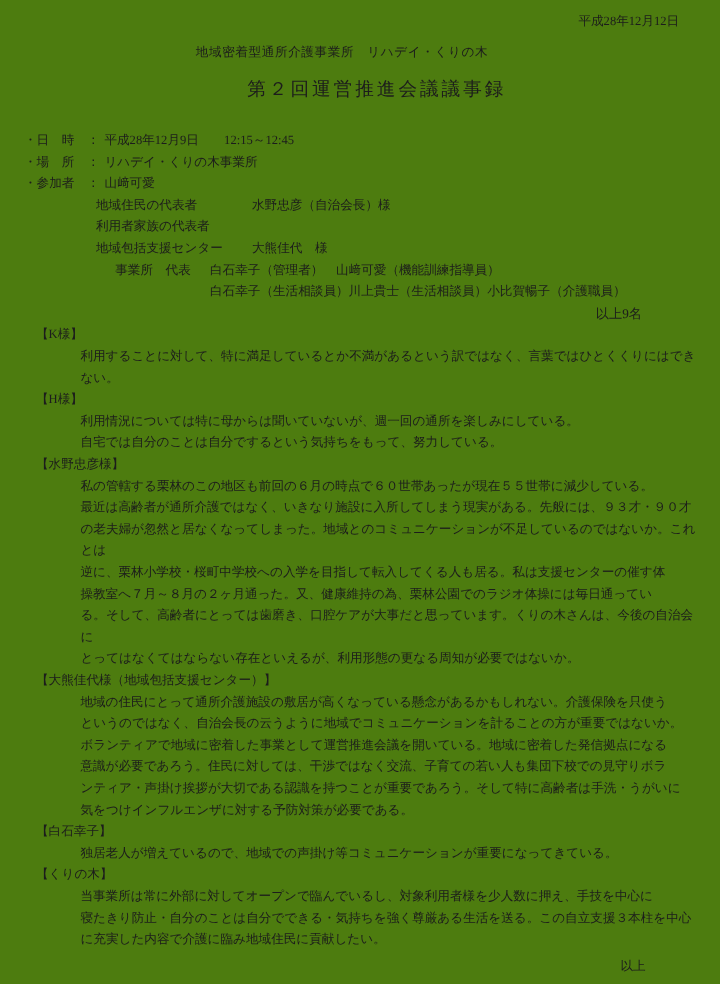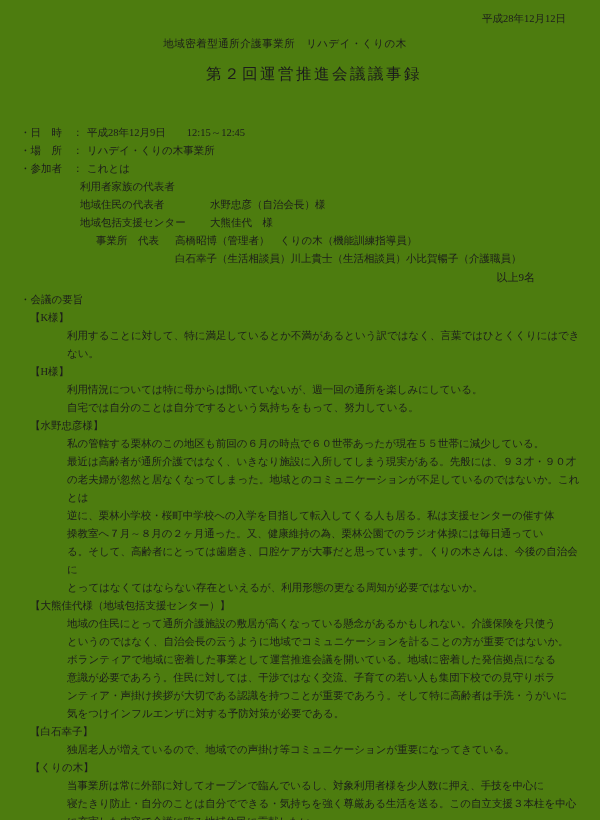--- a/index.html
+++ b/index.html
@@ -4,21 +4,21 @@
 <style>
   html,body { margin:0; padding:0; background:#ffffff; }
   .page {
     position:relative; width:600px; height:820px; background:#4d7c0f;
     font-family:Liberation Serif, serif;
     color:#1c1c1c; overflow:hidden;
   }
   .doc-date { padding-top:12px; padding-right:34px; text-align:right; font-size:10.5px; line-height:14px; }
   .doc-org  { margin-top:11px; padding-right:30px; text-align:center; font-size:10.5px; letter-spacing:0.5px; }
   .doc-title{ margin-top:13px; text-align:center; font-size:15.5px; letter-spacing:2.5px;padding-left:28px; }
-  .meta { margin-top:39px; margin-left:20px; font-size:10.5px; line-height:18px; }
+  .meta { margin-top:24px; margin-left:20px; font-size:10.5px; line-height:18px; }
   .meta-row { white-space:nowrap; }
   .meta-label { display:inline-block; }
   .meta-value { display:inline-block; margin-left:4px; }
   .participants { margin-left:80px; font-size:10.5px; line-height:18px; }
   .p-row { white-space:nowrap; }
   .p-left { display:inline-block; min-width:130px; }
   .p-left.narrow { min-width:95px;text-align:center; }
   .p-total { text-align:right; padding-right:65px; font-size:11px; line-height:18px; }
   .summary-head { margin-top:5px; margin-left:20px; font-size:10.5px; line-height:18px; }
   .speaker { margin-left:30px; font-size:10.5px; line-height:18px; }
@@ -39,44 +39,43 @@
   <div class="doc-title">第２回運営推進会議議事録</div>
 
   <div class="meta">
     <div class="meta-row">
       <span class="meta-label">・日　時　：</span><span class="meta-value">平成28年12月9日　　12:15～12:45</span>
     </div>
     <div class="meta-row">
       <span class="meta-label">・場　所　：</span><span class="meta-value">リハデイ・くりの木事業所</span>
     </div>
     <div class="meta-row">
-      <span class="meta-label">・参加者　：</span><span class="meta-value">これとは</span>
+      <span class="meta-label">・参加者　：</span><span class="meta-value">山﨑可愛</span>
     </div>
   </div>
 
   <div class="participants">
     <div class="p-row">
-      <span class="p-left">利用者家族の代表者</span><span></span>
+      <span class="p-left">地域住民の代表者</span><span>水野忠彦（自治会長）様</span>
     </div>
     <div class="p-row">
-      <span class="p-left">地域住民の代表者</span><span>水野忠彦（自治会長）様</span>
+      <span class="p-left">利用者家族の代表者</span><span></span>
     </div>
     <div class="p-row">
       <span class="p-left">地域包括支援センター</span><span>大熊佳代　様</span>
     </div>
     <div class="p-row">
-      <span class="p-left narrow">事業所　代表</span><span>高橋昭博（管理者）　くりの木（機能訓練指導員）</span>
+      <span class="p-left narrow">事業所　代表</span><span>白石幸子（管理者）　山﨑可愛（機能訓練指導員）</span>
     </div>
     <div class="p-row">
       <span class="p-left narrow"></span><span>白石幸子（生活相談員）川上貴士（生活相談員）小比賀暢子（介護職員）</span>
     </div>
   </div>
   <div class="p-total">以上9名</div>
 
-  <div class="summary-head">・会議の要旨</div>
 
   <div>
     <div class="speaker">【K様】</div>
     <div class="para">利用することに対して、特に満足しているとか不満があるという訳ではなく、言葉ではひとくくりにはできない。</div>
   </div>
 
   <div>
     <div class="speaker">【H様】</div>
     <div class="para">利用情況については特に母からは聞いていないが、週一回の通所を楽しみにしている。
 自宅では自分のことは自分でするという気持ちをもって、努力している。</div>

